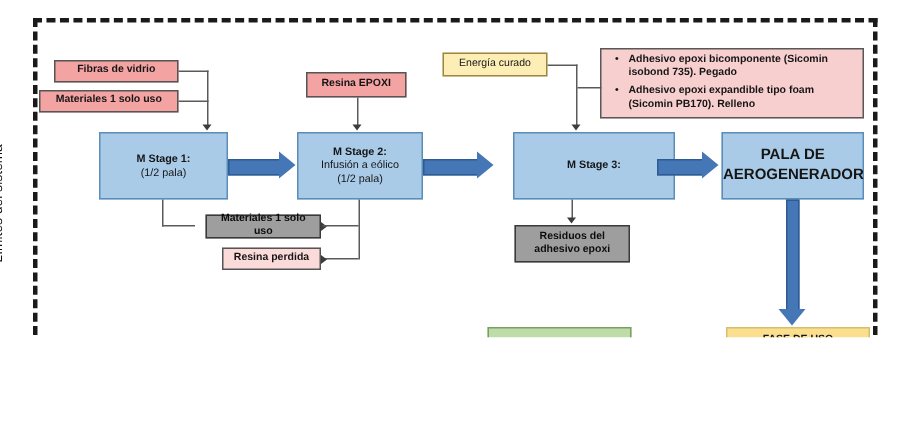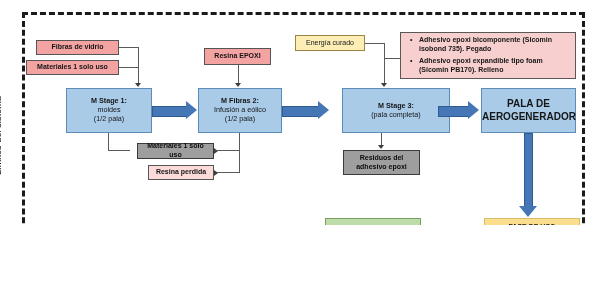--- a/index.html
+++ b/index.html
@@ -218,37 +218,35 @@
   <div class="tip tip-down" style="left:235px; top:83px;"></div>
 
   <div class="ln lnh" style="left:365px; top:43px; width:20px;"></div>
   <div class="ln lnh" style="left:385px; top:58px; width:16px;"></div>
   <div class="ln lnv" style="left:384px; top:43px; height:42px;"></div>
   <div class="tip tip-down" style="left:381px; top:83px;"></div>
 
   <div class="box stage" style="left:66px; top:88px; width:86px; height:45px;">
     <span class="lines">
       <span class="l t">M Stage 1:</span>
-      <span class="l">moldes</span>
       <span class="l">(1/2 pala)</span>
     </span>
   </div>
 
   <div class="box stage" style="left:198px; top:88px; width:84px; height:45px;">
     <span class="lines">
-      <span class="l t">M Fibras 2:</span>
+      <span class="l t">M Stage 2:</span>
       <span class="l">Infusión a eólico</span>
       <span class="l">(1/2 pala)</span>
     </span>
   </div>
 
   <div class="box stage" style="left:342px; top:88px; width:108px; height:45px;">
     <span class="lines">
       <span class="l t">M Stage 3:</span>
-      <span class="l">(pala completa)</span>
     </span>
   </div>
 
   <div class="box stage" style="left:481px; top:88px; width:95px; height:45px; font-size:10px; font-weight:bold;">
     <span class="lines">
       <span class="l">PALA DE AEROGENERADOR</span>
     </span>
   </div>
 
   <div class="barrow">

